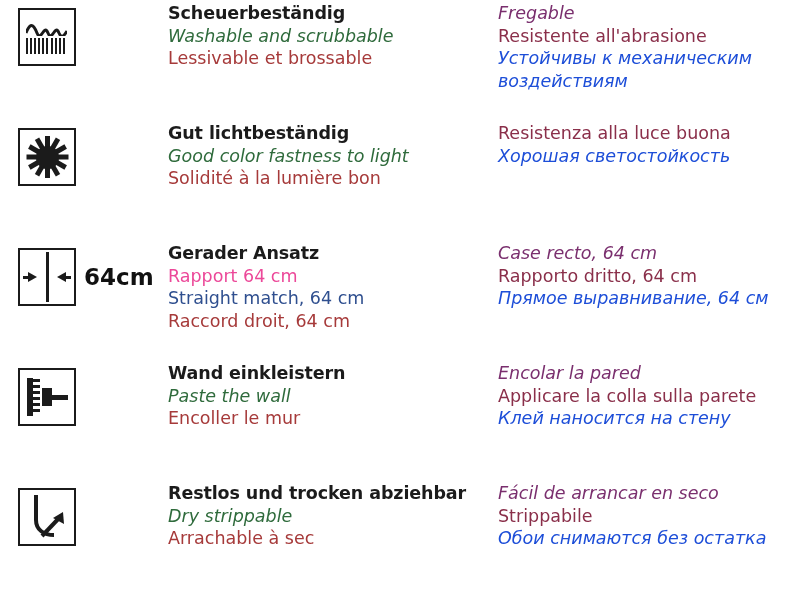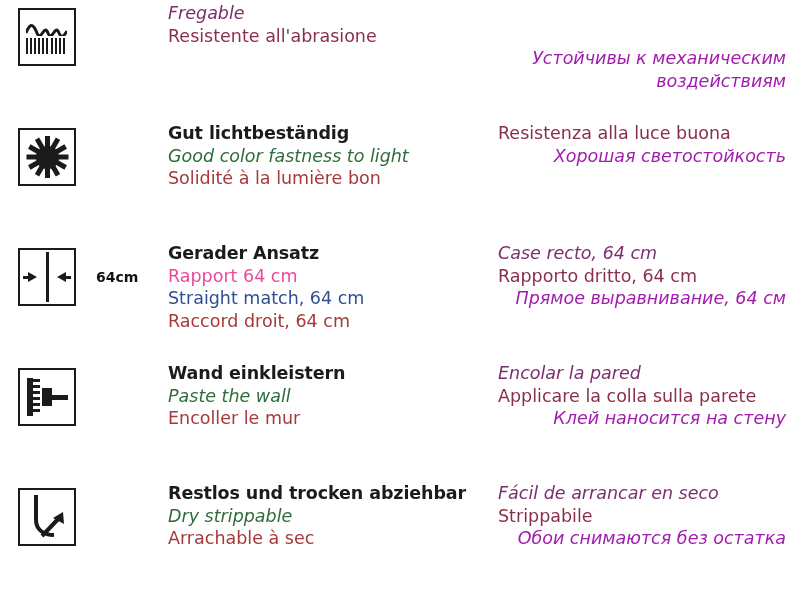--- a/index.html
+++ b/index.html
@@ -38,22 +38,22 @@
   .icon-box {
     width: 58px;
     height: 58px;
     border: 2.5px solid #1b1b1b;
     box-sizing: border-box;
     position: relative;
     background: #ffffff;
     flex: 0 0 58px;
   }
   .icon-extra {
-    margin-left: 20px;
-    font-size: 14px;
+    margin-left: 8px;
+    font-size: 23px;
     font-weight: bold;
     color: #111111;
     line-height: 58px;
     font-family: "DejaVu Sans", sans-serif;
   }
   .text-col {
     flex: 0 0 330px;
     width: 330px;
     padding-top: 2px;
     box-sizing: border-box;
@@ -82,22 +82,21 @@
   }
   .es {
     font-style: italic;
     color: #7a2f6e;
   }
   .it {
     color: #8a2f4a;
   }
   .ru {
     font-style: italic;
-    color: #a21caf;
-    text-align: right;
+    color: #1d4ed8;
   }
   .en-blue {
     color: #2f4f8f;
   }
   .plain-dark {
     color: #ec4899;
   }
 
   
   
@@ -227,20 +226,25 @@
   <div class="row">
     <div class="icon-cell">
       <div class="icon-box ic-scrub">
         <div class="wave">
           <svg viewBox="0 0 41 14" width="41" height="14" aria-hidden="true">
             <path d="M0,11 C4,1 7,1 11,11 C15,21 18,1 22,11 C26,21 29,1 33,11 C36,18 39,12 41,9" fill="none" stroke="#1b1b1b" stroke-width="3"></path>
           </svg>
         </div>
         <div class="bristles"></div>
       </div>
+    </div>
+    <div class="text-col">
+      <div class="line de">Scheuerbeständig</div>
+      <div class="line en">Washable and scrubbable</div>
+      <div class="line fr">Lessivable et brossable</div>
     </div>
     <div class="text-col right">
       <div class="line es">Fregable</div>
       <div class="line it">Resistente all'abrasione</div>
       <div class="line ru">Устойчивы к механическим</div>
       <div class="line ru">воздействиям</div>
     </div>
   </div>
 
   <div class="row">

